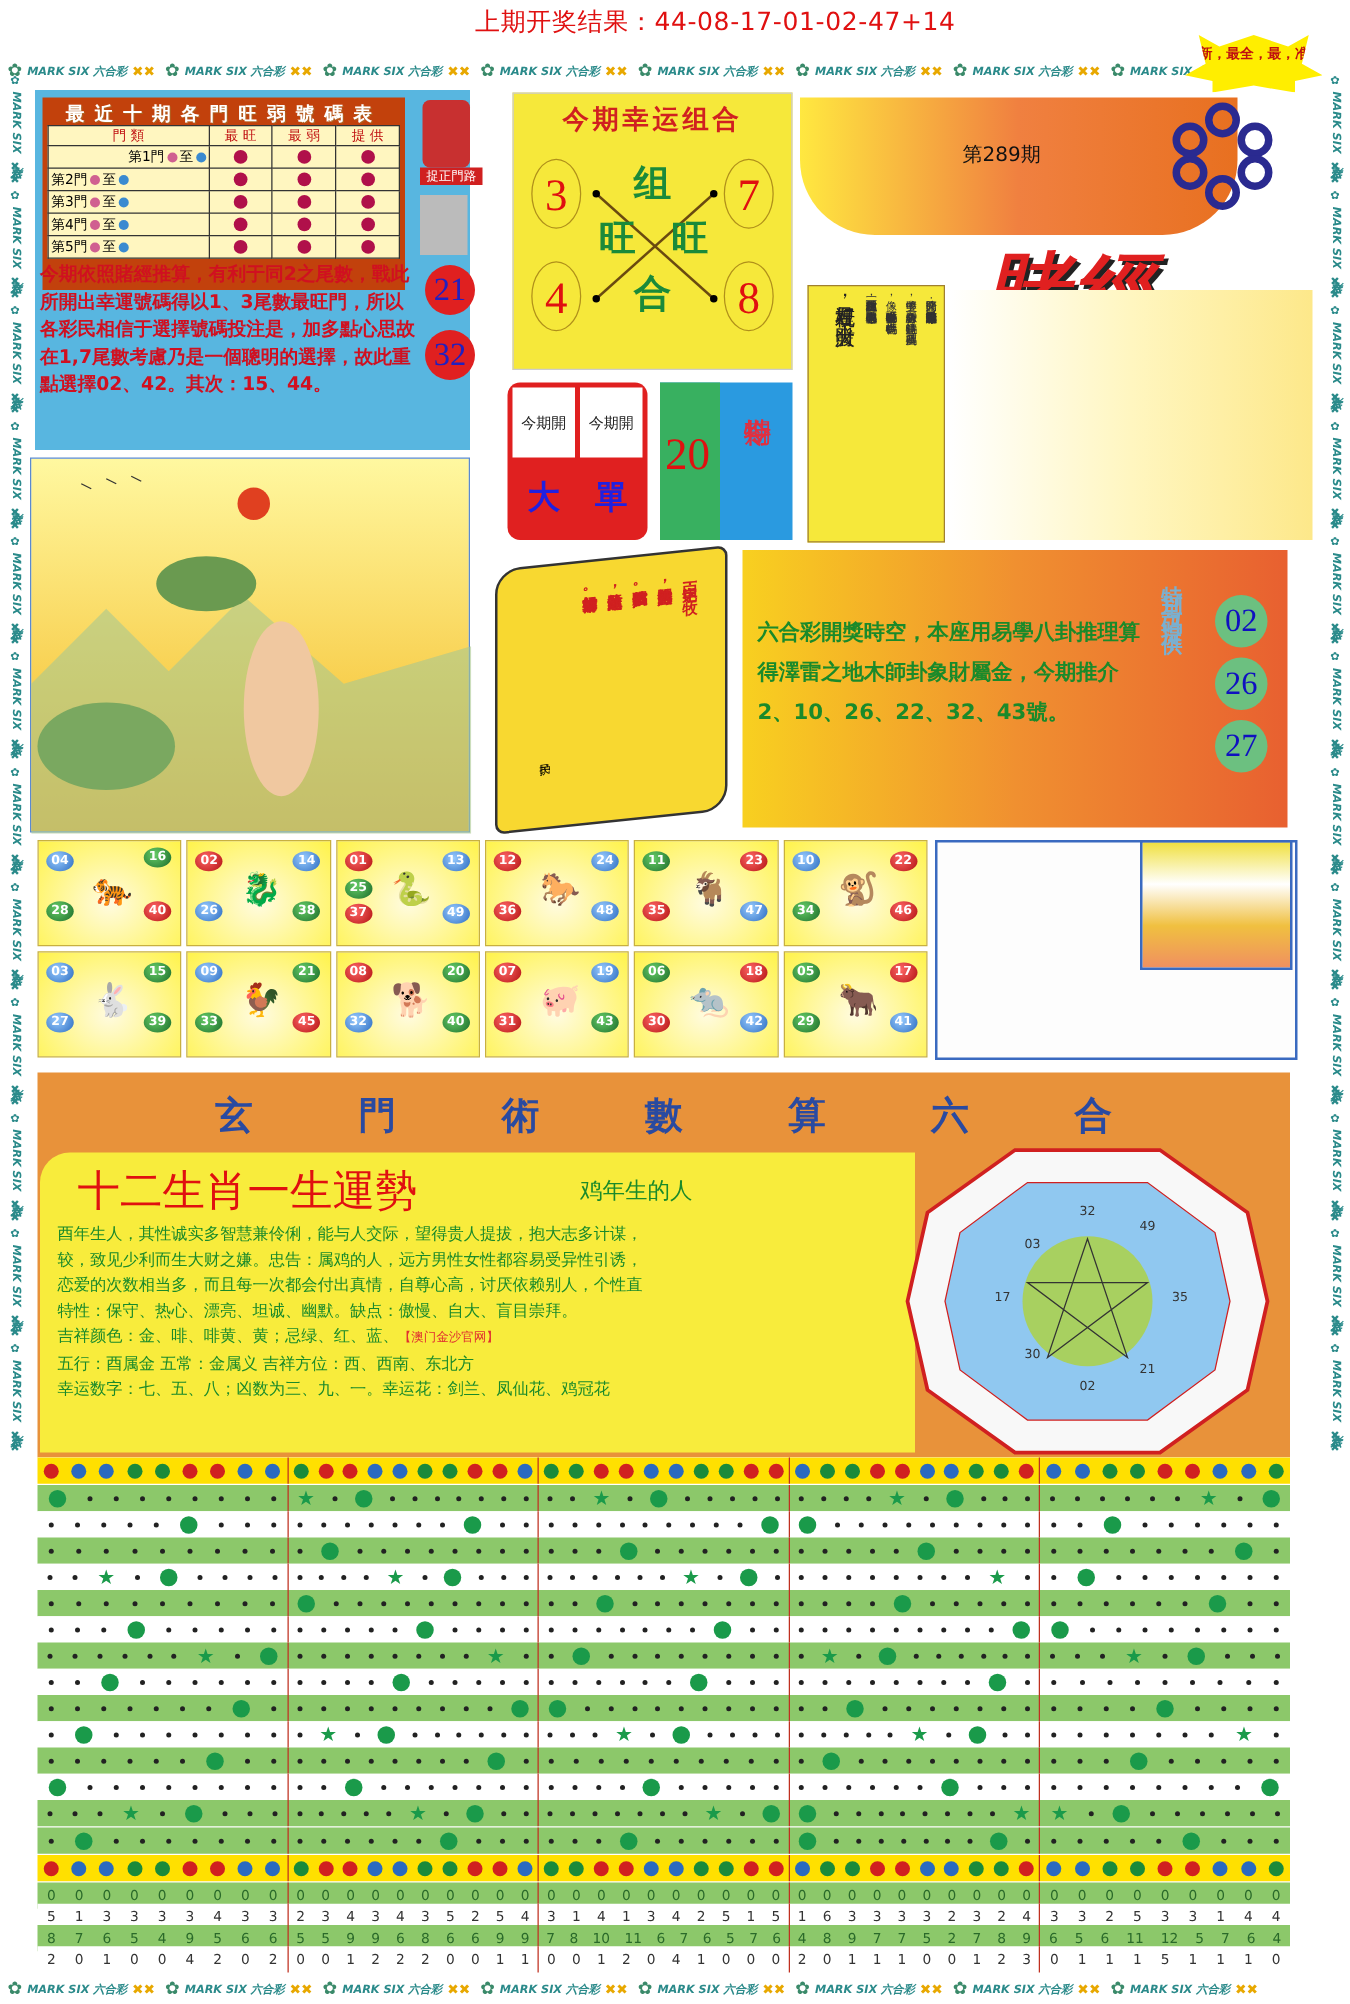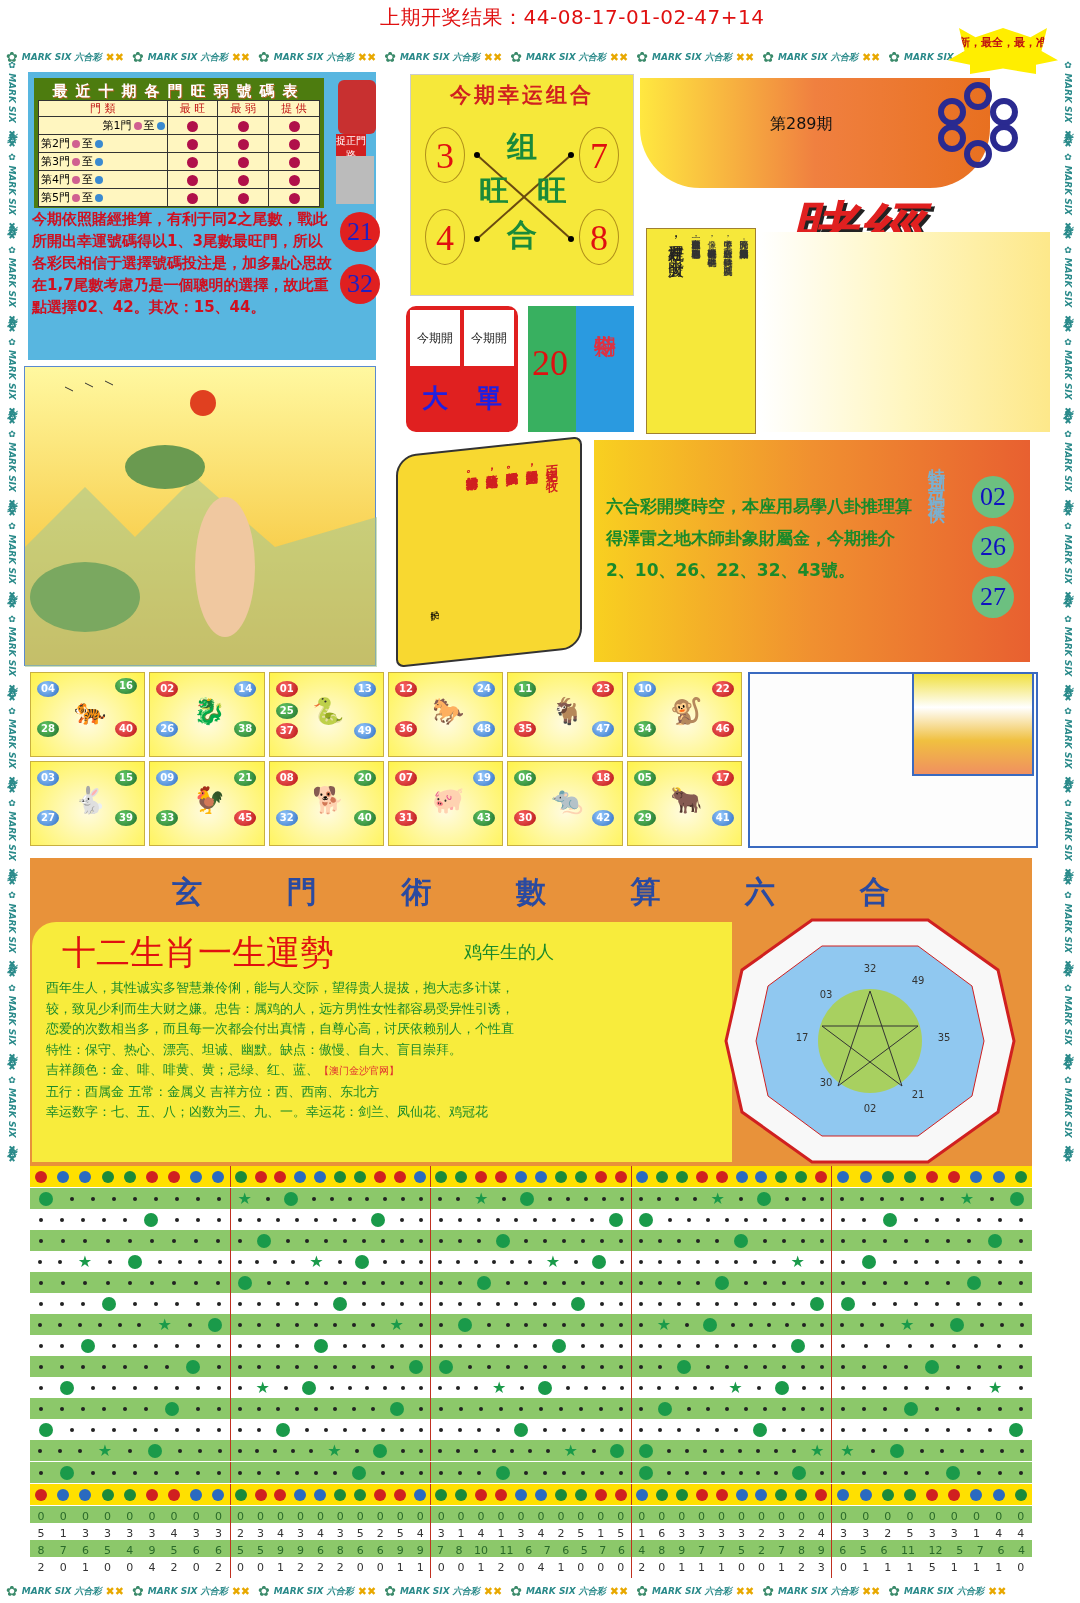--- a/index.html
+++ b/index.html
@@ -10,31 +10,31 @@
 .border-v{position:absolute;top:60px;width:24px;height:1510px;overflow:hidden}
 .mk{display:inline-flex;align-items:center;gap:4px;font-size:9px;font-weight:bold;font-style:italic;color:#2a8a8a}
 .mk .flw{color:#3a8a6a;font-size:14px;font-style:normal}
 .mk .xx{color:#e8a800;font-size:11px;font-style:normal}
 .vtxt{writing-mode:vertical-rl;font-size:9px;font-weight:bold;color:#2a8a8a;font-style:italic;line-height:24px;white-space:nowrap}
 
 .result{left:380px;top:4px;font-size:20px;color:#e01010;letter-spacing:0.5px}
 .badge{left:948px;top:28px;width:110px;height:46px;background:#ffee00;clip-path:polygon(10% 0,25% 20%,50% 0,75% 20%,90% 0,85% 50%,100% 70%,80% 80%,80% 100%,50% 88%,20% 100%,20% 80%,0 70%,15% 50%);color:#c01010;font-size:11px;font-weight:bold;text-align:center;padding-top:8px;line-height:14px}
 
 .pA{left:28px;top:72px;width:348px;height:288px;background:#58b6e0}
-.tbl{left:34px;top:78px;width:290px;height:130px;background:#4d7c0f;padding:4px}
+.tbl{left:34px;top:78px;width:290px;height:154px;background:#c2410c;padding:4px}
 .tbl-title{color:#fff;font-weight:bold;font-size:15px;letter-spacing:8px;text-align:center;height:18px;line-height:18px;text-shadow:1px 1px 0 #b06020}
 .tbl table{width:100%;border-collapse:collapse;background:#fff6c0;font-size:11px}
 .tbl th{color:#c01010;font-weight:normal;height:16px;border:1px solid #333}
 .tbl td{height:18px;border:1px solid #333;text-align:center}
 .dot{display:inline-block;width:11px;height:11px;border-radius:50%;background:#b0104a;vertical-align:middle}
 .sdot{display:inline-block;width:8px;height:8px;border-radius:50%;vertical-align:middle;margin:0 2px}
 .pA-text{left:32px;top:208px;width:305px;color:#d01020;font-size:15px;line-height:22px;font-weight:bold}
 .ball-red{border-radius:50%;background:#e02020;color:#2020c0;font-size:26px;text-align:center;font-family:"Liberation Serif",serif}
 .door-img{left:338px;top:80px;width:38px;height:54px;background:#c83030;border-radius:6px}
-.door-lbl{left:336px;top:134px;width:30px;background:#d02020;color:#fff;font-size:10px;text-align:center}
+.door-lbl{left:336px;top:134px;width:50px;background:#d02020;color:#fff;font-size:10px;text-align:center}
 .gray{left:336px;top:156px;width:38px;height:48px;background:#bbb}
 
 .pB{left:410px;top:74px;width:224px;height:222px;background:#f6e83a;border:1px solid #ccc}
 .pB-title{left:0;top:6px;width:100%;text-align:center;color:#d02020;font-size:21px;font-weight:bold;letter-spacing:3px}
 .cnum{width:40px;height:56px;border:1px solid #b0901a;border-radius:50%;color:#e01010;font-size:36px;text-align:center;line-height:56px;font-family:"Liberation Serif",serif}
 .gch{color:#1a8a3a;font-size:30px;font-weight:bold}
 
 .pC{left:406px;top:306px;width:112px;height:126px;background:#e02020;border-radius:10px;padding:4px}
 .pC .cell{position:absolute;top:4px;width:50px;height:56px;background:#fff;font-size:12px;text-align:center;line-height:56px;color:#222}
 .pC .big{position:absolute;top:64px;width:50px;height:56px;color:#2020e0;font-size:26px;text-align:center;line-height:56px;font-weight:bold}

